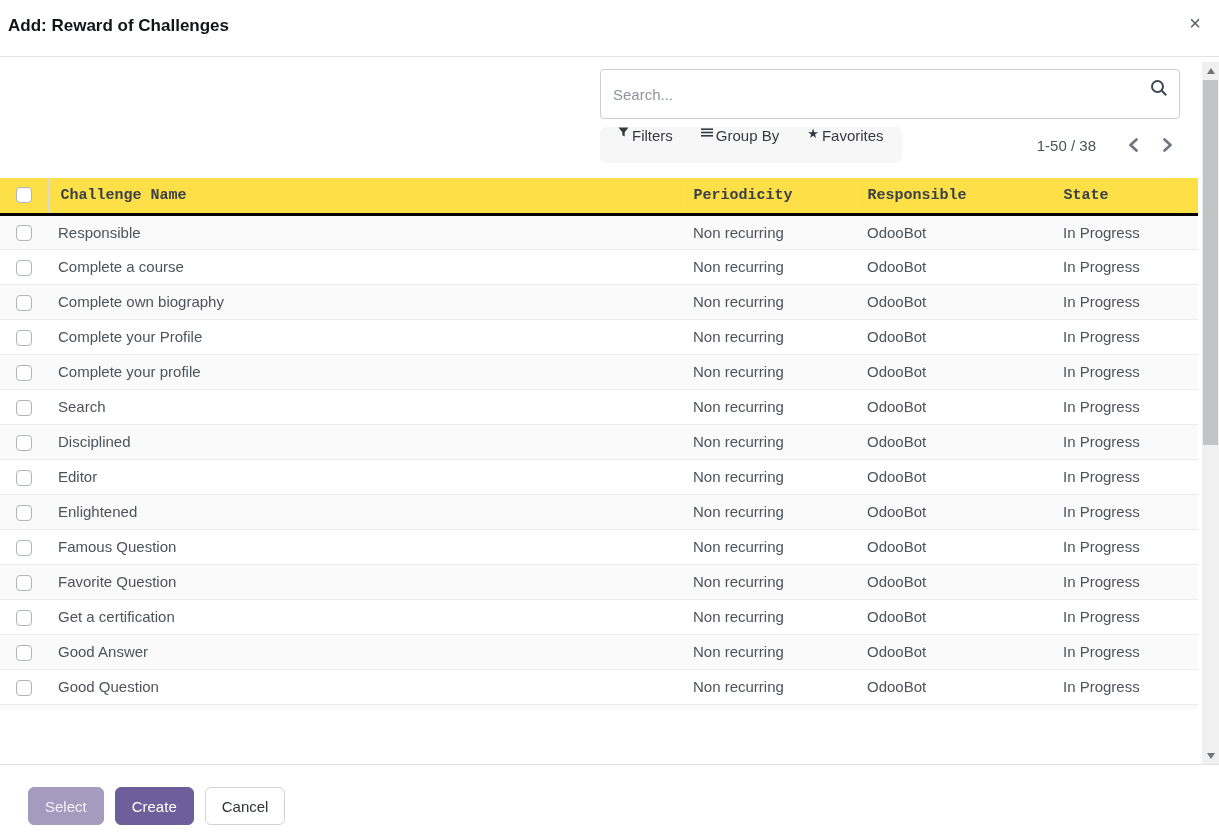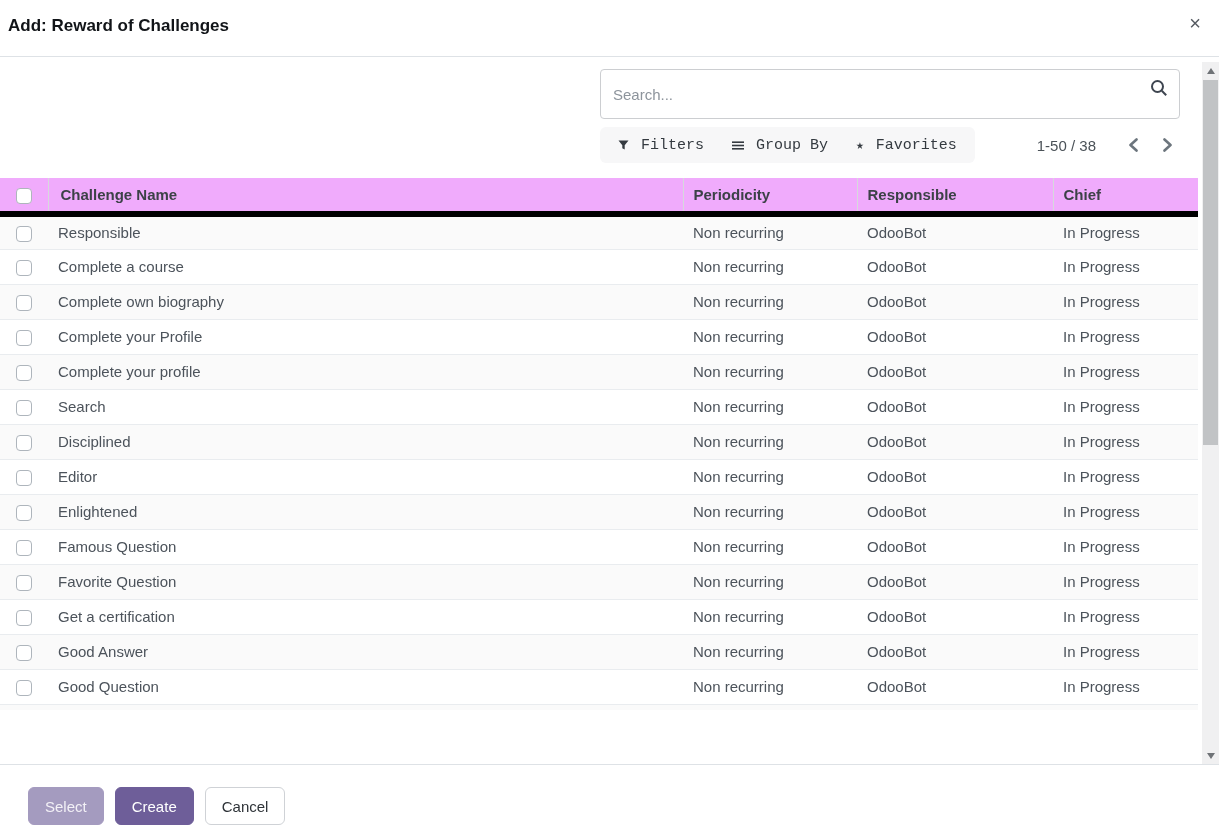--- a/index.html
+++ b/index.html
@@ -56,47 +56,47 @@
 
   .controls-row {
     margin-top: 8px; height: 36px;
     display: flex; align-items: center; justify-content: space-between;
   }
   .filter-group {
     display: flex; align-items: center; height: 36px;
     background: #f7f7f8; border-radius: 6px; padding: 0 4px;
   }
   .filter-btn {
-    display: flex; align-items: center; gap: 12px;
+    display: flex; gap: 3px;
     border: none; background: transparent; cursor: pointer;
     font-size: 15px; color: #343a40; padding: 0 14px; height: 36px;
-    font-family: Liberation Mono, monospace;
+    font-family: Liberation Sans, sans-serif;
   }
   .filter-btn .ico { display: inline-flex; color: #343a40; }
   .star-glyph { font-size: 13px; line-height: 1; color: #343a40; }
 
   .pager { display: flex; align-items: center; }
   .pager-range { font-size: 15px; color: #4b5258; margin-right: 24px; }
   .pager-btn {
     border: none; background: transparent; cursor: pointer; color: #6c757d;
     width: 26px; height: 26px; display: inline-flex; align-items: center; justify-content: center;
   }
   .pager-btn + .pager-btn { margin-left: 8px; }
 
   
   table.records { width: 1198px; border-collapse: collapse; margin-top: 15px; table-layout: fixed; }
   col.c-check { width: 48px; }
   col.c-name  { width: 635px; }
   col.c-period{ width: 174px; }
   col.c-resp  { width: 196px; }
   col.c-state { width: 145px; }
   thead th {
-    height: 36px; background: #f0abfc; text-align: left;
+    height: 36px; background: #fde047; text-align: left;
     font-size: 15px; font-weight: bold; color: #3c4147;
-    padding: 0 10px; border-bottom: 6px solid #000000;
+    padding: 0 10px; border-bottom: 3px solid #000000; font-family: Liberation Mono, monospace;
   }
   thead th + th { border-left: 1px solid #d7d9dc; }
   thead th.th-check { text-align: center; padding: 0; }
   tbody td {
     height: 35px; font-size: 15px; color: #4c535b;
     padding: 0 10px; border-bottom: 1px solid #e9ecef;
     white-space: nowrap; overflow: hidden;
   }
   tbody tr:nth-child(odd) { background: #fafafa; }
   tbody tr:nth-child(even) { background: #ffffff; }
@@ -214,21 +214,21 @@
             <col class="c-period">
             <col class="c-resp">
             <col class="c-state">
         </colgroup>
         <thead>
           <tr>
             <th class="th-check"><span class="checkbox"></span></th>
             <th><span class="pad-name">Challenge Name</span></th>
             <th><span>Periodicity</span></th>
             <th><span>Responsible</span></th>
-            <th><span>Chief</span></th>
+            <th><span>State</span></th>
           </tr>
         </thead>
         <tbody>
 
   <tr>
     <td class="td-check"><span class="checkbox"></span></td>
     <td><span>Responsible</span></td>
     <td><span>Non recurring</span></td>
     <td><span>OdooBot</span></td>
     <td><span>In Progress</span></td>

